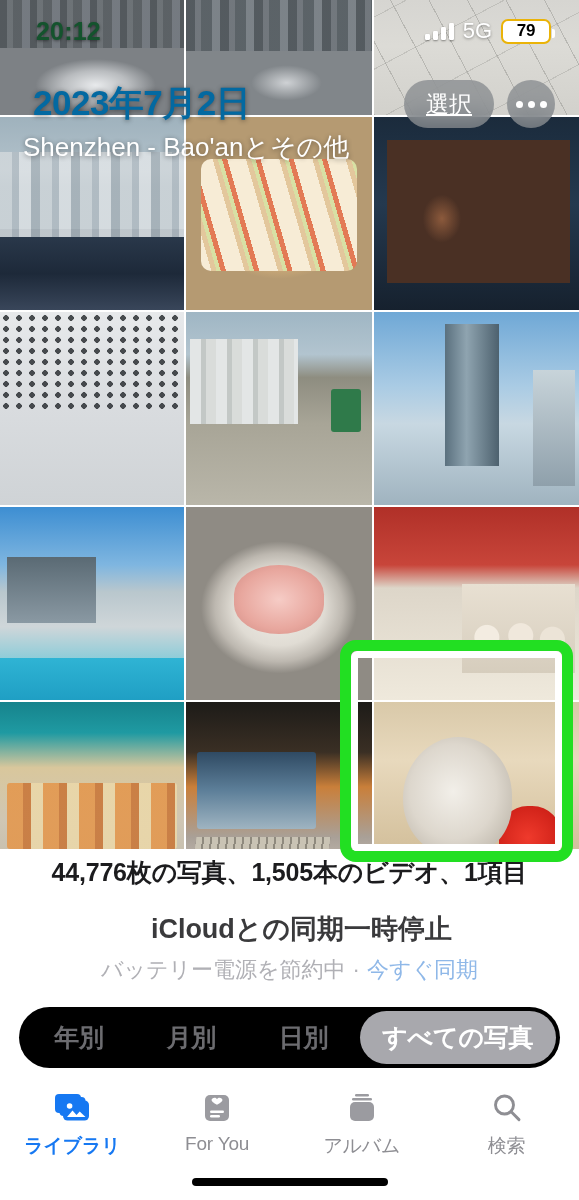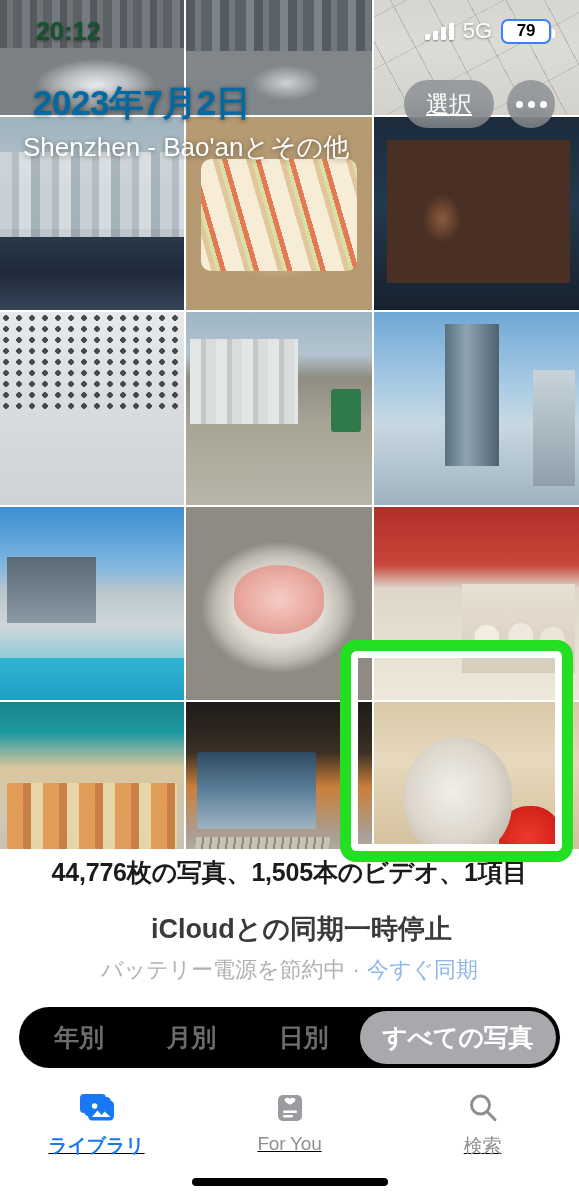--- a/index.html
+++ b/index.html
@@ -132,21 +132,21 @@
   .bars { display:flex; align-items:flex-end; gap:3px; height:17px; }
   .bars i { display:block; width:5px; background:#fff; border-radius:1.2px;
             box-shadow:0 1px 2px rgba(0,0,0,.4); }
   .bars i:nth-child(1){height:6px}
   .bars i:nth-child(2){height:9px}
   .bars i:nth-child(3){height:13px}
   .bars i:nth-child(4){height:17px}
   #net-label { color:#fff; font-size:22px; font-weight:500;
                text-shadow:0 1px 3px rgba(0,0,0,.4); }
   #battery {
-    position:relative; width:50px; height:25px; border:2px solid #3b82f6;
+    position:relative; width:50px; height:25px; border:2px solid #eab308;
     border-radius:7px; background:#fff; display:flex; align-items:center;
     justify-content:center;
   }
   #battery::after {
     content:""; position:absolute; right:-6px; top:8px; width:3px; height:9px;
     background:#fff; border-radius:0 2px 2px 0;
   }
   #battery-level { color:#000; font-size:17px; font-weight:600; letter-spacing:-.3px; }
 
   
@@ -207,21 +207,21 @@
   }
   .seg.active { background:#a8a8ad; color:#ffffff; }
   .seg.wide { flex:1.75; }
 
   
   #tabbar {
     position:absolute; left:0; top:1081px; width:579px; height:94px;
     display:flex; align-items:flex-start; padding-top:9px;
     background:#ffffff;
   }
-  .tab { flex:1; display:flex; flex-direction:column; align-items:center; gap:7px;text-decoration:underline; }
+  .tab { flex:1; display:flex; flex-direction:column; align-items:center; gap:7px; }
   .tab-icon { height:36px; display:flex; align-items:center; justify-content:center; }
   .tab-label { font-size:19px; font-weight:500; color:#8e8e93; letter-spacing:-.2px; }
   .tab.active .tab-label { color:#1678f2; font-weight:700; }
 
   #home-indicator {
     position:absolute; left:50%; transform:translateX(-50%); bottom:14px;
     width:196px; height:8px; border-radius:4px; background:#000000;
   }
 </style>
 </head>
@@ -349,20 +349,30 @@
       <svg width="30" height="30" viewBox="0 0 30 30">
         <rect x="3" y="2" width="24" height="26" rx="5" fill="#9b9ba0"></rect>
         <path d="M15 12.6 c-1.5 -2.9 -5.4 -1.6 -5.4 1.1 0 2.3 3.1 4.1 5.4 5.8 2.3 -1.7 5.4 -3.5 5.4 -5.8 0 -2.7 -3.9 -4 -5.4 -1.1z" fill="#ffffff" transform="translate(0,-4.2) scale(1,0.82)"></path>
         <rect x="8" y="17.5" width="14" height="2.6" rx="1.3" fill="#ffffff"></rect>
         <rect x="8" y="22" width="10" height="2.6" rx="1.3" fill="#ffffff"></rect>
       </svg>
     </div>
     <div class="tab-label">For You</div>
   </div>
 
+  <div class="tab">
+    <div class="tab-icon">
+      <svg width="32" height="30" viewBox="0 0 32 30">
+        <rect x="9" y="1" width="14" height="2.4" rx="1.2" fill="#9b9ba0"></rect>
+        <rect x="6" y="5" width="20" height="2.6" rx="1.3" fill="#9b9ba0"></rect>
+        <rect x="4" y="9" width="24" height="19" rx="5" fill="#9b9ba0"></rect>
+      </svg>
+    </div>
+    <div class="tab-label">アルバム</div>
+  </div>
 
   <div class="tab">
     <div class="tab-icon">
       <svg width="32" height="32" viewBox="0 0 32 32">
         <circle cx="13.5" cy="13" r="9" fill="none" stroke="#8e8e93" stroke-width="2.9"></circle>
         <line x1="20.2" y1="19.8" x2="28" y2="27.6" stroke="#8e8e93" stroke-width="2.9" stroke-linecap="round"></line>
       </svg>
     </div>
     <div class="tab-label">検索</div>
   </div>

